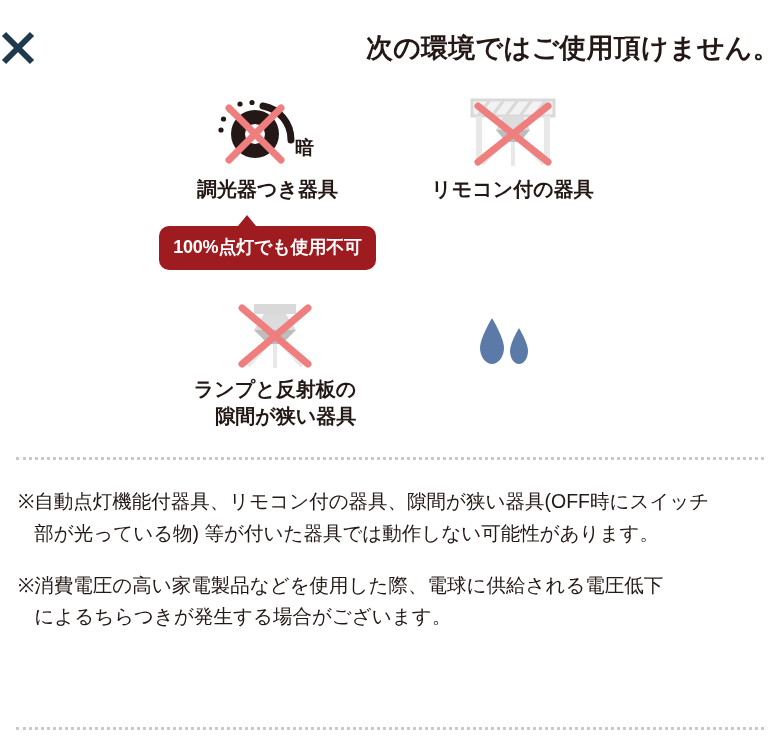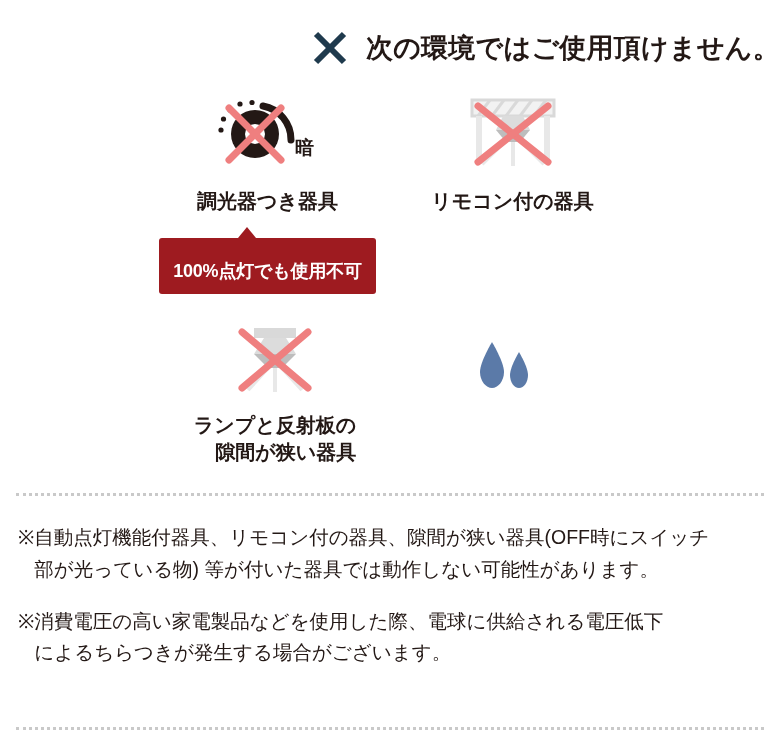--- a/index.html
+++ b/index.html
@@ -18,21 +18,21 @@
     position: relative;
     width: 780px;
     height: 744px;
     box-sizing: border-box;
   }
 
   
   .heading {
     display: flex;
     align-items: center;
-    justify-content: flex-end;
+    justify-content: space-between;
     gap: 18px;
     padding-top: 30px;
   }
   .heading-x {
     width: 36px;
     height: 36px;
     flex: 0 0 auto;
   }
   .heading-text {
     font-size: 27px;
@@ -69,21 +69,21 @@
     height: 86px;
     display: flex;
     align-items: flex-end;
     justify-content: center;
   }
   .caption {
     font-size: 20px;
     font-weight: bold;
     line-height: 1.34;
     color: #231815;
-    margin-top: 12px;
+    margin-top: 0;
     white-space: pre-line;
   }
   .sub-caption {
     font-size: 13.5px;
     font-weight: bold;
     color: #231815;
     margin-top: 9px;
     letter-spacing: -0.01em;
   }
 
@@ -101,22 +101,22 @@
     border-left: 9px solid transparent;
     border-right: 9px solid transparent;
     border-bottom: 11px solid #9e1b20;
     margin-left: -40px;
   }
   .callout {
     background: #9e1b20;
     color: #ffffff;
     font-size: 18px;
     font-weight: bold;
-    padding: 21px 14px 11px;
-    border-radius: 3px;
+    padding: 9px 14px 11px;
+    border-radius: 10px;
     white-space: nowrap;
     letter-spacing: -0.01em;
   }
 
   
   .divider {
     margin: 28px 16px 0 16px;
     border-top: 3px dotted #c9c9c9;
   }
 

